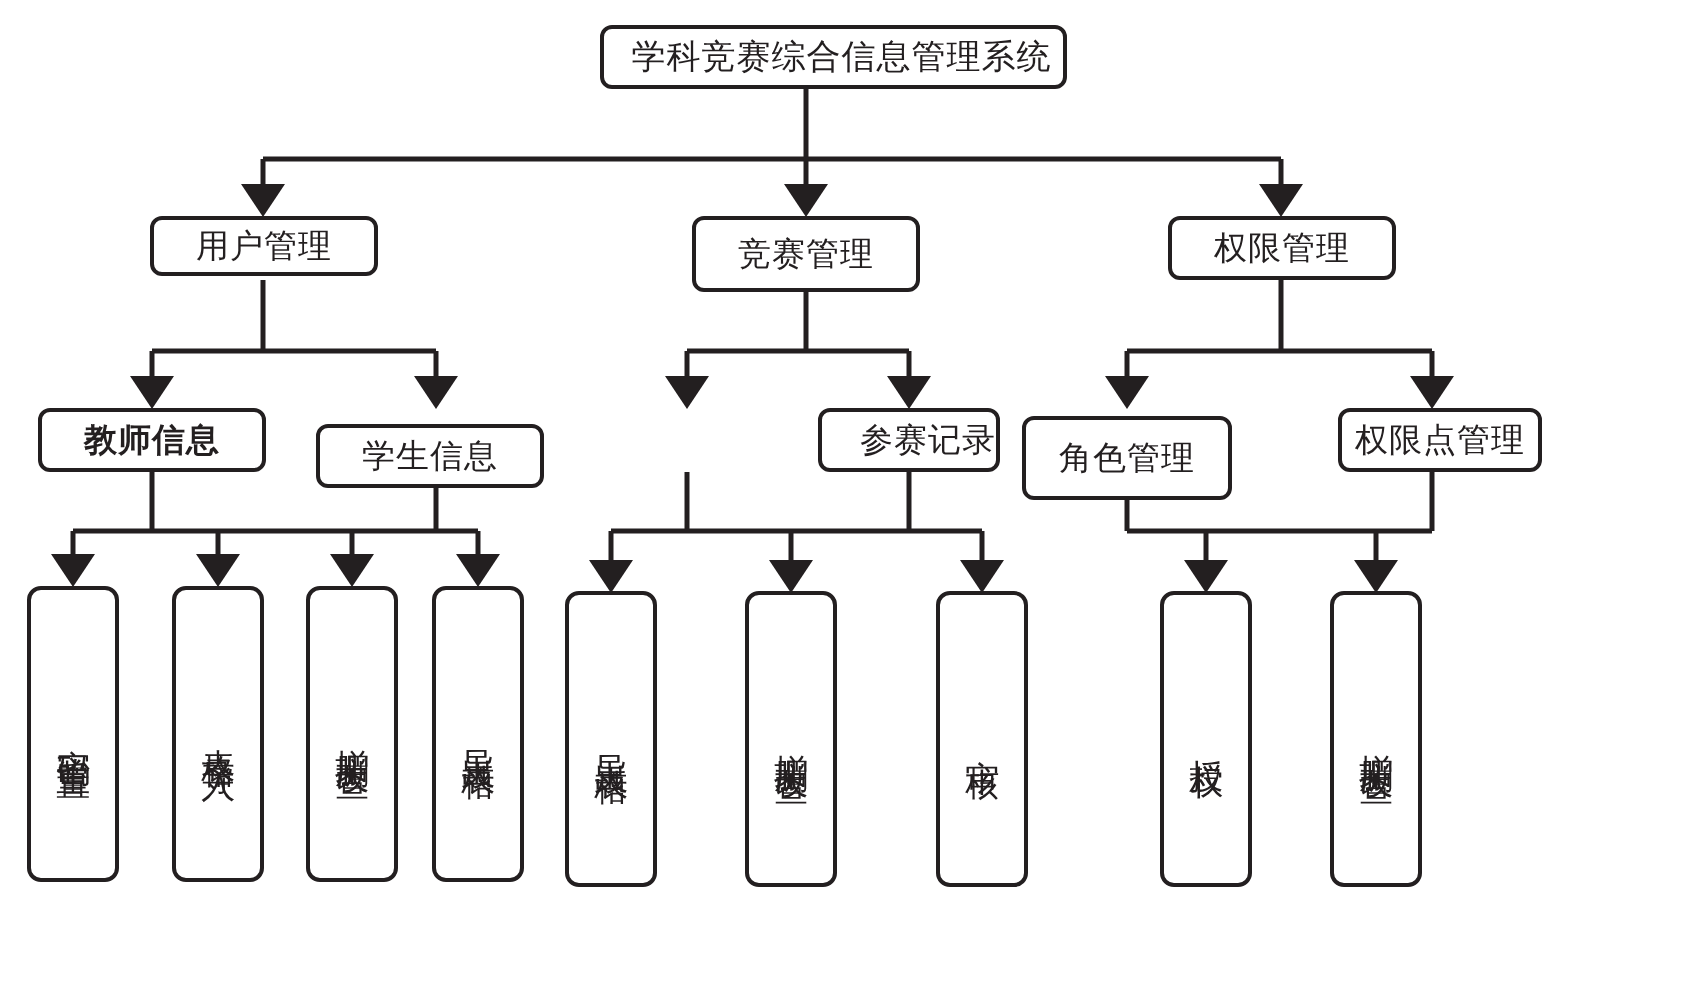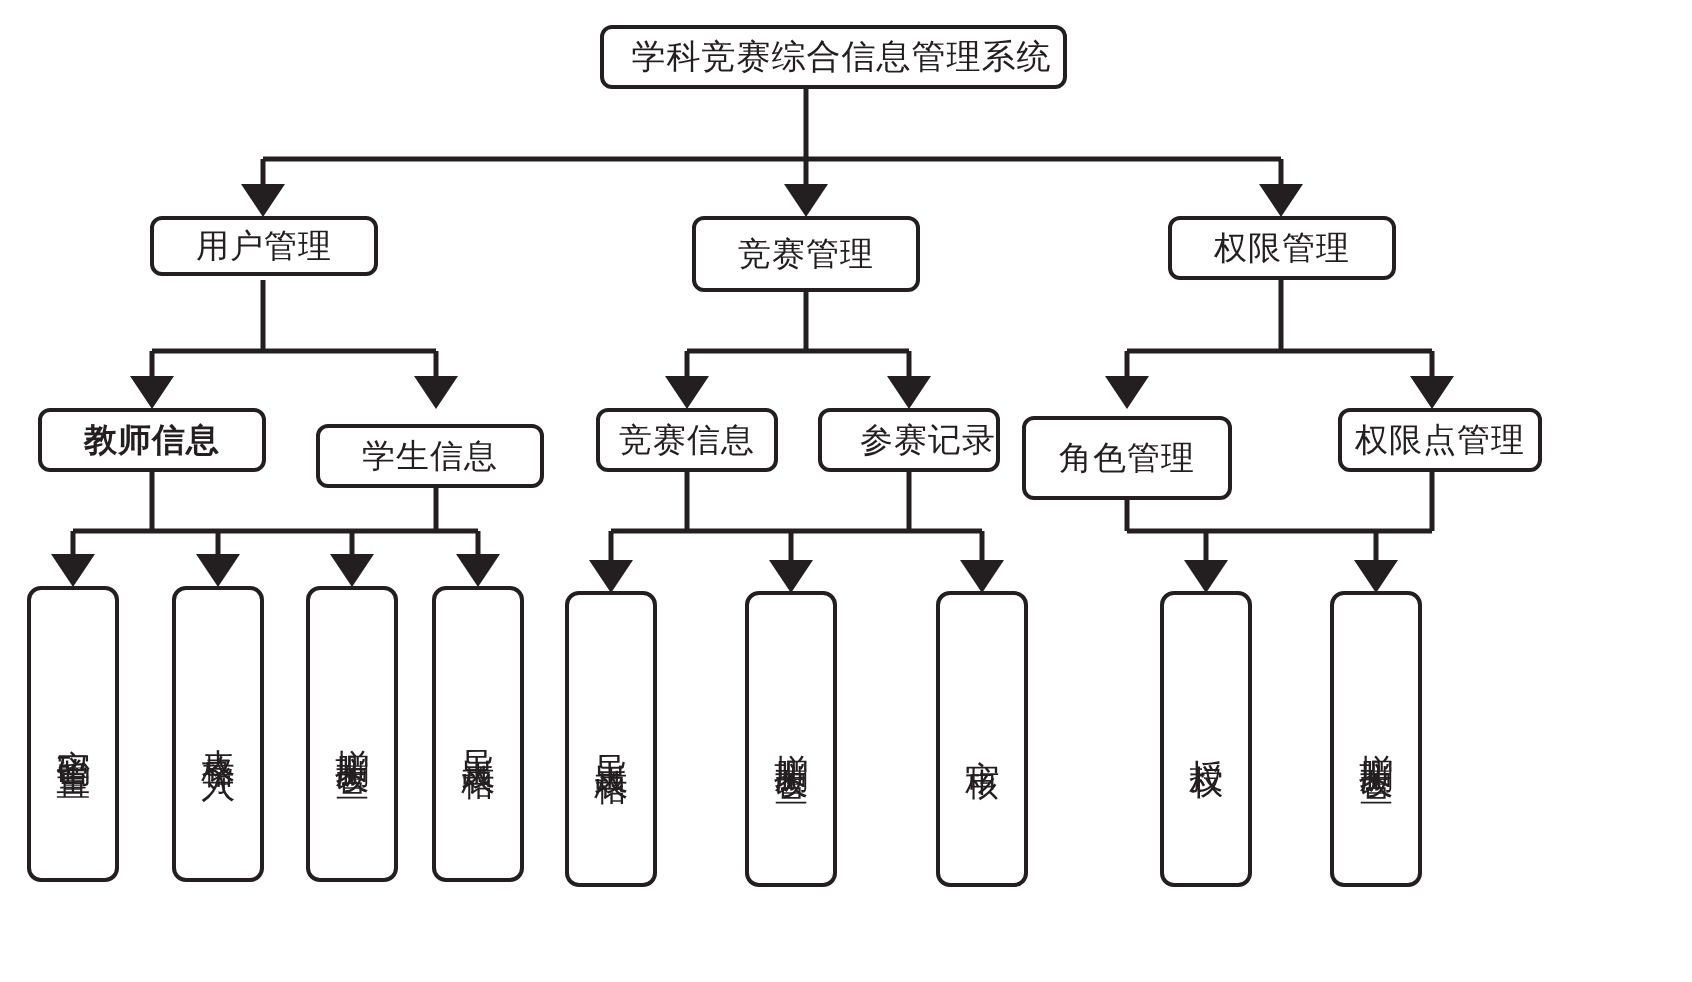--- a/index.html
+++ b/index.html
@@ -133,23 +133,20 @@
   <div class="node horizontal" style="left:1168px; top:216px; width:228px; height:64px;">
     <span class="node-label">权限管理</span>
   </div>
 
   <div class="node horizontal" style="left:38px; top:408px; width:228px; height:64px;font-weight:bold;">
     <span class="node-label">教师信息</span>
   </div>
   <div class="node horizontal" style="left:316px; top:408px; width:228px; height:64px;margin-top:16px;">
     <span class="node-label">学生信息</span>
   </div>
-  <div class="node horizontal" style="left:596px; top:408px; width:182px; height:64px;">
-    <span class="node-label">竞赛信息</span>
-  </div>
   <div class="node horizontal" style="left:818px; top:408px; width:182px; height:64px;justify-content:flex-end;">
     <span class="node-label">参赛记录</span>
   </div>
   <div class="node horizontal" style="left:1022px; top:416px; width:210px; height:84px;">
     <span class="node-label">角色管理</span>
   </div>
   <div class="node horizontal" style="left:1330px; top:408px; width:204px; height:64px;margin-left:8px;">
     <span class="node-label">权限点管理</span>
   </div>
 

